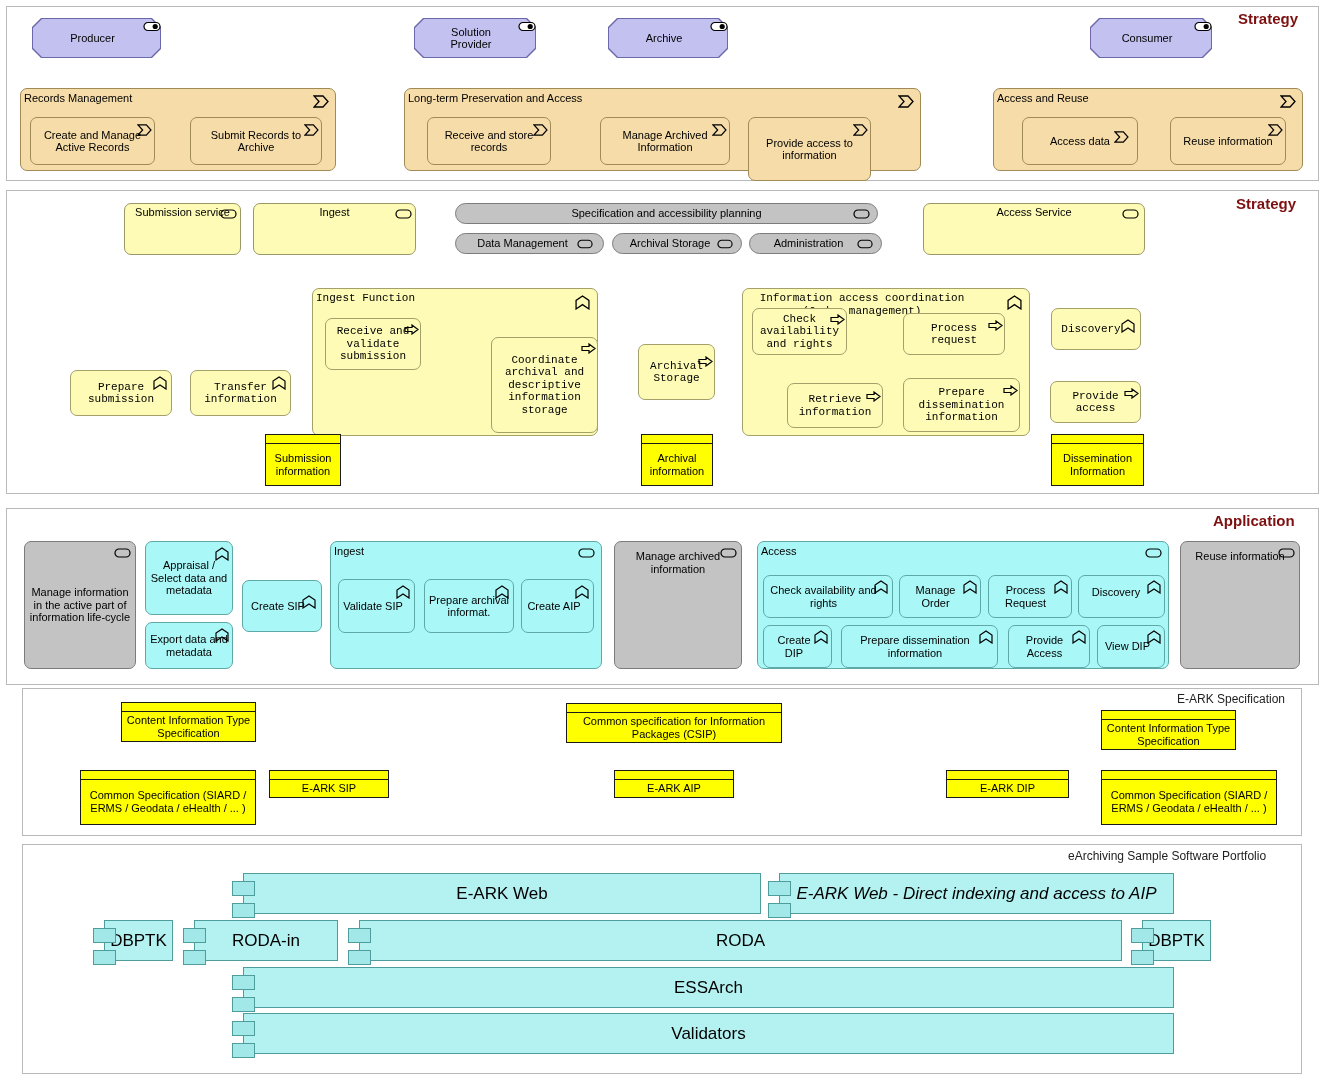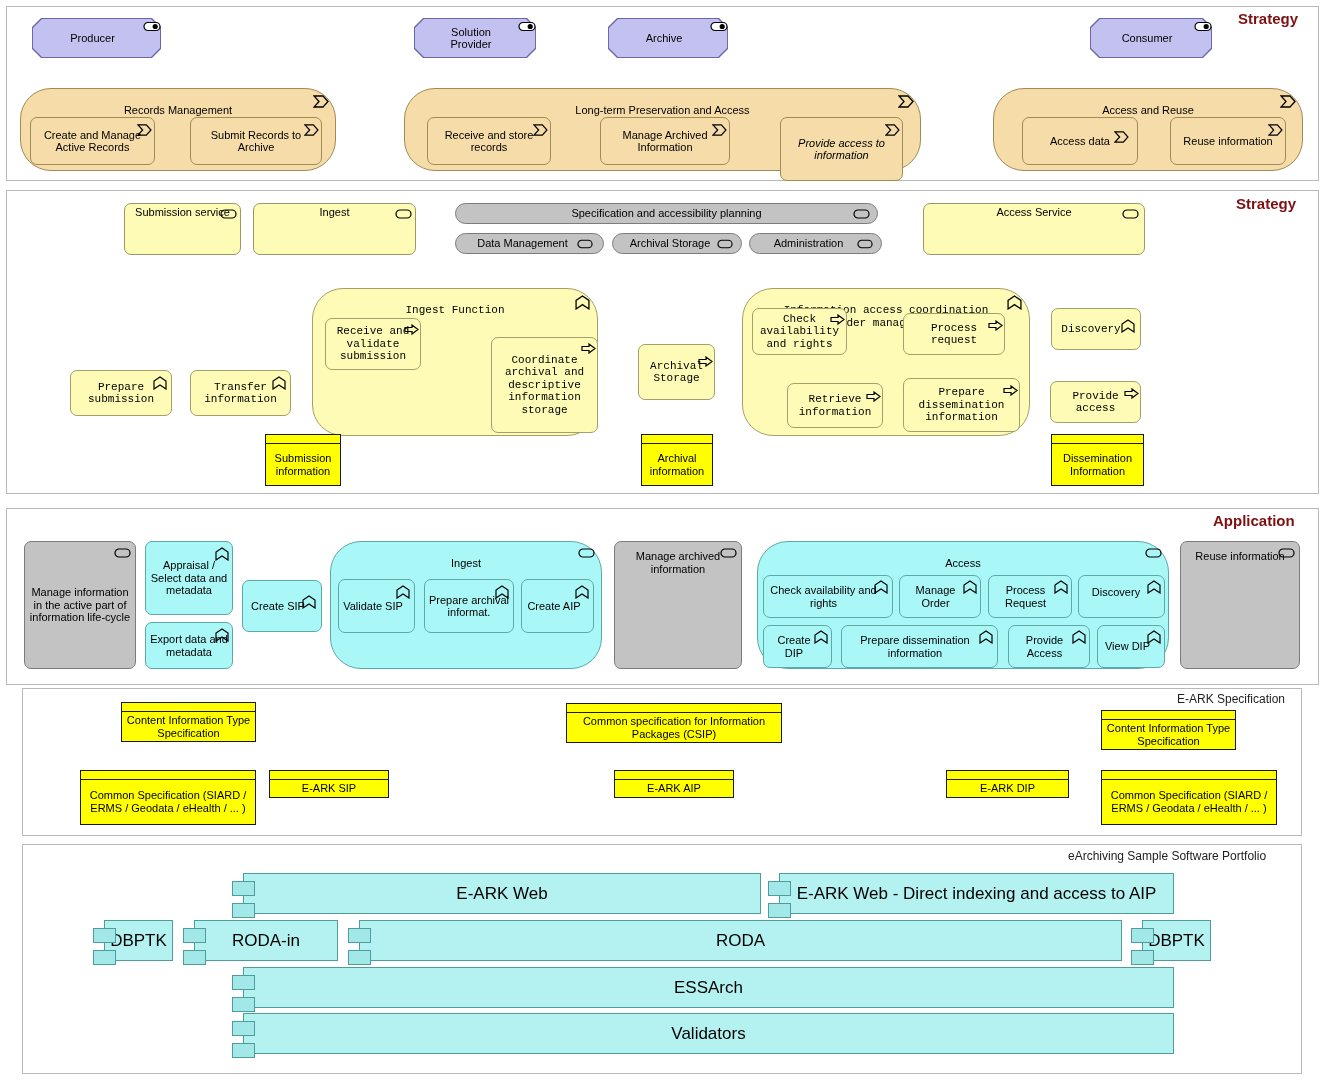--- a/index.html
+++ b/index.html
@@ -5,21 +5,21 @@
   html,body{margin:0;padding:0;background:#ffffff;}
   body{font-family:"Liberation Sans","DejaVu Sans",sans-serif;}
   #root{position:relative;width:1325px;height:1082px;background:#fff;overflow:hidden;}
 
   .layer{position:absolute;border:1px solid #b9b9b9;background:#fff;box-sizing:border-box;}
   .layer-title{position:absolute;font-weight:bold;font-size:15px;color:#7d1010;white-space:nowrap;}
   .sub-title{position:absolute;font-size:12px;color:#222;white-space:nowrap;}
 
   .node{position:absolute;box-sizing:border-box;border:1px solid #7a7a60;display:flex;align-items:center;justify-content:center;text-align:center;font-size:11px;line-height:12.5px;color:#000;padding:2px 3px;}
   .rnd{border-radius:7px;}
-  .grp{align-items:flex-start;justify-content:center;padding-top:15px;border-radius:31px;}
+  .grp{align-items:flex-start;justify-content:flex-start;padding-top:3px;}
   .ttl{align-items:flex-start;justify-content:center;padding-top:2px;}
   .c-strat{background:#f5dca8;border-color:#a08b57;}
   .c-biz{background:#fdfbb5;border-color:#a3a06a;font-family:Liberation Mono, monospace;}
   .c-bizsvc{background:#fdfbb5;border-color:#9b9868;}
   .c-gray{background:#c3c3c3;border-color:#7c7c7c;}
   .c-app{background:#aaf7f7;border-color:#5fa8a8;}
   .c-appgray{background:#c3c3c3;border-color:#7c7c7c;}
   .octa-wrap{position:absolute;box-sizing:border-box;}
   .octa-in{position:absolute;inset:0;background:#c3c1f0;clip-path:polygon(9px 0,calc(100% - 9px) 0,100% 9px,100% calc(100% - 9px),calc(100% - 9px) 100%,9px 100%,0 calc(100% - 9px),0 9px);}
   .octa-br{position:absolute;inset:0;background:#6a68a8;clip-path:polygon(9px 0,calc(100% - 9px) 0,100% 9px,100% calc(100% - 9px),calc(100% - 9px) 100%,9px 100%,0 calc(100% - 9px),0 9px);}
@@ -200,21 +200,21 @@
       </span>
   </div>
   <div class="node rnd c-strat" style="left:600px;top:117px;width:130px;height:48px;">
     <span>Manage Archived Information</span>
     <span class="ico" style="right:3px;top:6px;">
         <svg width="15" height="12" viewBox="0 0 16 13">
           <path d="M1,1 L10,1 L15,6.5 L10,12 L1,12 L6,6.5 z" fill="none" stroke="#000" stroke-width="1.3"></path>
         </svg>
       </span>
   </div>
-  <div class="node rnd c-strat" style="left:780px;top:117px;width:123px;height:64px;font-style:italic;">
+  <div class="node rnd c-strat" style="left:748px;top:117px;width:123px;height:64px;">
     <span>Provide access to information</span>
     <span class="ico" style="right:3px;top:6px;">
         <svg width="15" height="12" viewBox="0 0 16 13">
           <path d="M1,1 L10,1 L15,6.5 L10,12 L1,12 L6,6.5 z" fill="none" stroke="#000" stroke-width="1.3"></path>
         </svg>
       </span>
   </div>
 
   <div class="node rnd c-strat grp" style="left:993px;top:88px;width:310px;height:83px;">
     <span>Access and Reuse</span>
@@ -620,21 +620,21 @@
   </div>
 
   <div class="layer" style="left:22px;top:844px;width:1280px;height:230px;"></div>
   <div class="sub-title" style="left:1068px;top:849px;">eArchiving Sample Software Portfolio</div>
 
   <div class="comp c-cen" style="left:232px;top:873px;width:529px;height:41px;">
     <div class="body">E-ARK Web</div>
     <div class="tab t1"></div>
     <div class="tab t2"></div>
   </div>
-  <div class="comp c-cen" style="left:768px;top:873px;width:406px;height:41px;">
+  <div class="comp c-cen" style="left:768px;top:873px;width:406px;height:41px;font-style:italic;">
     <div class="body">E-ARK Web - Direct indexing and access to AIP</div>
     <div class="tab t1"></div>
     <div class="tab t2"></div>
   </div>
 
   <div class="comp c-cen" style="left:93px;top:920px;width:80px;height:41px;">
     <div class="body">DBPTK</div>
     <div class="tab t1"></div>
     <div class="tab t2"></div>
   </div>

